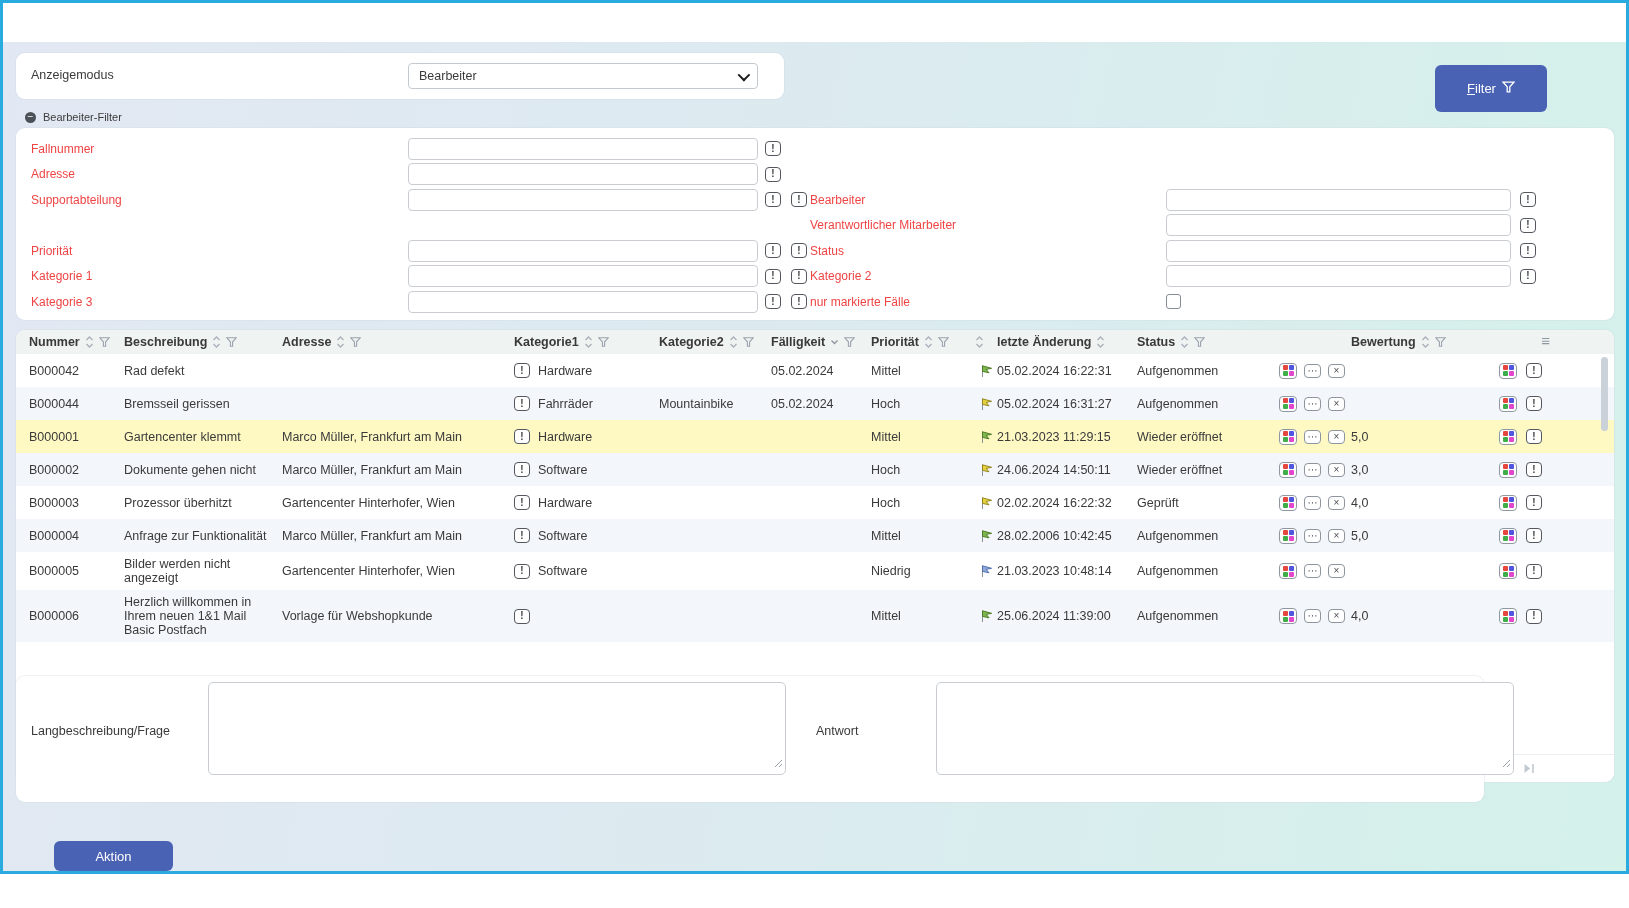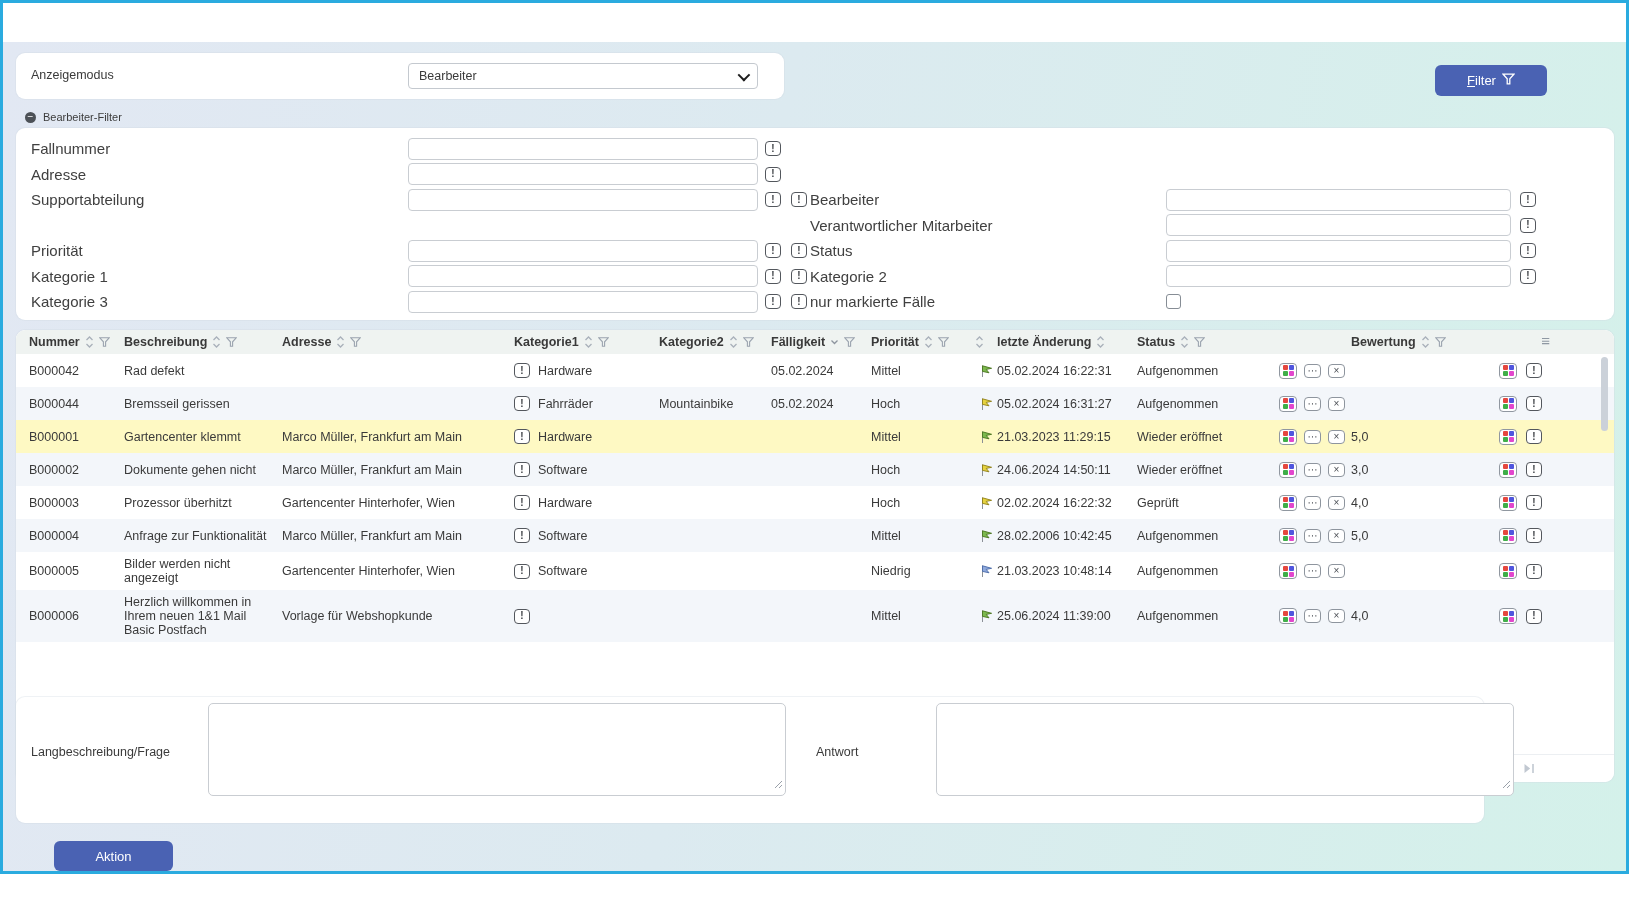--- a/index.html
+++ b/index.html
@@ -15,30 +15,30 @@
   .content{position:absolute;top:39px;left:0;right:0;bottom:0;background:linear-gradient(100deg,#e2e8f3 0%,#dceaf0 45%,#d4f1ea 100%);}
   .card{background:#fff;border-radius:9px;position:absolute;box-shadow:0 0 0 1px rgba(210,218,226,.35);}
   .lbl{font-size:12.5px;color:#3a3a3a;}
   
   .anzeige-card{left:13px;top:11px;width:768px;height:46px;}
   .anzeige-card .lbl{position:absolute;left:15px;top:15px;}
   .selectbox{position:absolute;left:392px;top:10px;width:350px;height:26px;border:1px solid #c4c9cf;border-radius:4px;background:#fff;box-sizing:border-box;display:flex;align-items:center;padding:0 10px;font-size:12.5px;cursor:pointer;}
   .selectbox .chev{margin-left:auto;width:7px;height:7px;border-right:2px solid #1d1d1d;border-bottom:2px solid #1d1d1d;transform:rotate(45deg) translateY(-2px);}
   
   .btn{background:#4a62b3;color:#fff;font-size:13px;border:none;border-radius:6px;font-family:inherit;display:flex;align-items:center;justify-content:center;cursor:pointer;box-sizing:border-box;}
-  .filter-btn{position:absolute;left:1432px;top:23px;width:112px;height:31px;gap:6px;}
+  .filter-btn{position:absolute;left:1432px;top:23px;width:112px;height:47px;gap:6px;}
   .filter-btn .btn-lbl{display:block;}
   .filter-btn .btn-lbl::first-letter{text-decoration:underline;}
   
   .section-head{position:absolute;left:22px;top:69px;display:flex;align-items:center;gap:7px;font-size:11px;color:#3c3c3c;}
   .collapse-icon{width:11px;height:11px;border-radius:50%;background:#4c5157;color:#fff;font-size:10px;line-height:10px;display:inline-flex;align-items:center;justify-content:center;cursor:pointer;}
   
   .filter-panel{left:13px;top:86px;width:1598px;height:192px;padding-top:8px;box-sizing:border-box;}
   .f-row{display:grid;grid-template-columns:377px 350px 30px 22px 356px 345px 34px;align-items:center;height:25.5px;padding-left:15px;}
-  .f-lbl{font-size:15px;color:#404040;}
+  .f-lbl{font-size:12px;color:#ef4444;}
   .f-input{width:100%;height:22px;border:1px solid #c9cdd2;border-radius:4px;box-sizing:border-box;background:#fff;font-family:inherit;font-size:12px;padding:0 6px;outline:none;}
   .slot{display:flex;align-items:center;}
   .slot.ctr{justify-content:center;}
   .bang{box-sizing:border-box;min-width:16px;height:15px;border:1.5px solid #53575d;border-radius:4px;background:#fff;color:#3f4247;font-weight:bold;font-size:10px;line-height:1;display:inline-flex;align-items:center;justify-content:center;cursor:pointer;}
   .checkbox{width:15px;height:15px;border:1.5px solid #868d95;border-radius:3px;background:#fff;box-sizing:border-box;cursor:pointer;}
   
   .table-panel{left:13px;top:288px;width:1598px;height:452px;overflow:hidden;}
   .thead{position:relative;display:grid;grid-template-columns:95px 158px 232px 145px 112px 100px 104px 22px 140px 142px 72px 146px 60px;height:24px;background:#eff3f1;align-items:center;padding-left:13px;border-radius:9px 9px 0 0;}
   .th{display:flex;align-items:center;gap:5px;font-size:12.5px;font-weight:bold;color:#393939;cursor:pointer;white-space:nowrap;}
   .th .sicon,.th .ficon{display:inline-flex;align-items:center;cursor:pointer;}
@@ -63,21 +63,21 @@
   .vscroll{position:absolute;right:6px;top:27px;width:7px;height:74px;background:#cbd1d9;border-radius:4px;cursor:pointer;}
   .tfoot{position:absolute;left:0;right:0;bottom:0;height:27px;background:#fff;border-top:1px solid #eceff2;display:flex;align-items:center;padding:0 14px;border-radius:0 0 9px 9px;}
   .foot-icons{display:flex;align-items:center;gap:11px;color:#7f8994;}
   .foot-icons .ticon{cursor:pointer;}
   .gear{font-size:14px;color:#7f8994;}
   .records{margin-left:42px;font-size:11.5px;color:#4a4e53;}
   .pager{margin-left:auto;margin-right:64px;display:flex;align-items:center;gap:16px;}
   .pager .ticon{cursor:pointer;}
   .pager .dots{color:#c1c8d1;font-size:13px;line-height:1;}
   
-  .detail-card{left:13px;top:655px;width:1468px;height:126px;}
+  .detail-card{left:13px;top:634px;width:1468px;height:126px;}
   .detail-card .lbl-frage{position:absolute;left:15px;top:48px;}
   .detail-card .lbl-antwort{position:absolute;left:800px;top:48px;}
   .ta-wrap{position:absolute;top:6px;width:578px;height:93px;}
   .ta-frage{left:192px;}
   .ta-antwort{left:920px;}
   .ta-wrap textarea{width:100%;height:100%;box-sizing:border-box;border:1px solid #c9cdd2;border-radius:5px;resize:none;outline:none;font-family:inherit;font-size:12.5px;padding:6px;}
   .resize-grip{position:absolute;right:3px;bottom:3px;pointer-events:none;}
   
   .aktion-btn{position:absolute;left:16px;top:799px;width:119px;height:30px;margin-left:35px;}
   .right-btns{position:absolute;left:1049px;top:799px;display:flex;gap:13px;}

